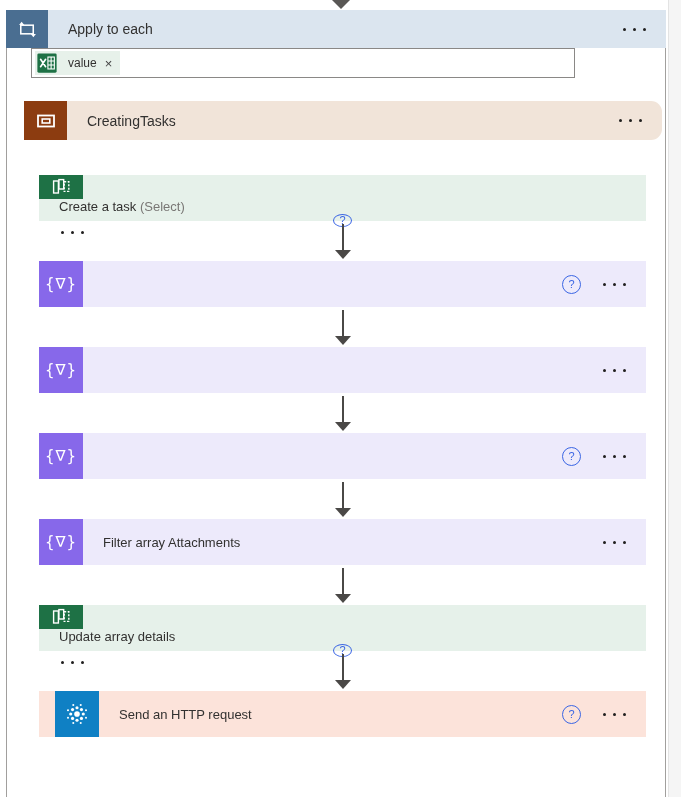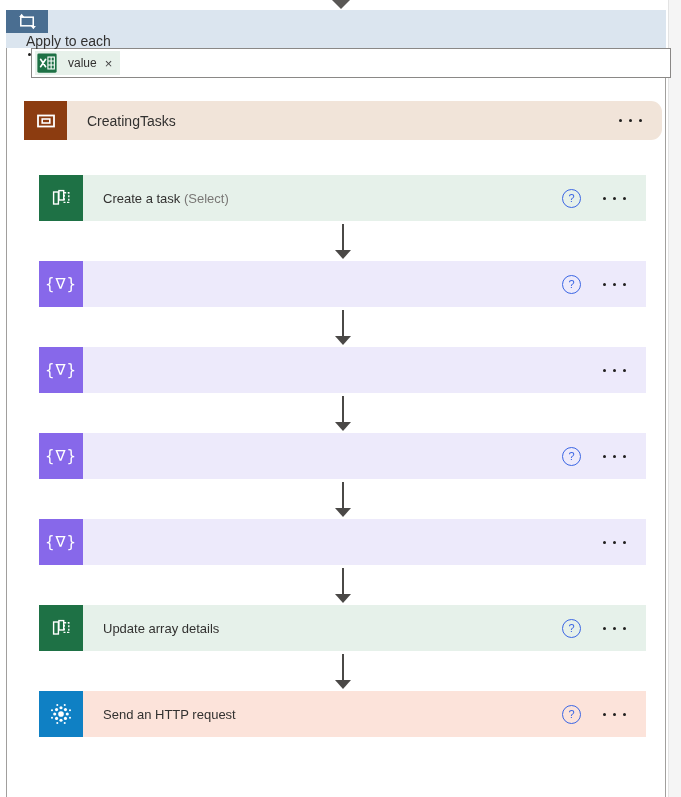--- a/index.html
+++ b/index.html
@@ -20,51 +20,51 @@
 
   .right-strip{position:absolute;top:0;right:0;width:13px;height:100%;
     background:#f5f5f5;border-left:1px solid #e3e3e3;}
 
   .top-arrowhead{position:absolute;left:332px;top:0;width:0;height:0;
     border-left:9px solid transparent;border-right:9px solid transparent;
     border-top:9px solid #595755;}
 
   .card{position:absolute;left:6px;top:10px;width:660px;}
   .card-header{display:flex;align-items:stretch;height:38px;}
-  .apply-header{background:var(--apply_header_bg);flex-direction:column;}
+  .apply-header{background:var(--apply_header_bg);}
   .icon-tile{display:flex;align-items:center;justify-content:center;flex:none;}
   .apply-icon{width:42px;background:var(--apply_icon_bg);}
   .card-title{display:flex;align-items:center;margin-left:20px;font-size:14px;color:var(--text_primary);}
   .spacer{flex:1;}
   .more{display:flex;align-items:center;gap:7px;border:0;background:transparent;
     margin-right:16px;margin-left:18px;cursor:pointer;padding:4px;}
   .more i{width:3px;height:3px;border-radius:50%;background:var(--dots);display:block;}
 
   .card-body{background:#fff;border-left:1px solid var(--card_border);
     border-right:1px solid var(--card_border);height:749px;}
 
   .param-label{padding:22px 0 4px 16px;font-size:12px;color:var(--text_primary);}
   .param-label .req{color:var(--required_red);margin-right:1px;}
-  .token-input{margin-left:24px;width:640px;height:30px;border:1px solid var(--input_border);
+  .token-input{margin-left:24px;width:544px;height:30px;border:1px solid var(--input_border);
     background:#fff;display:flex;align-items:center;padding:0 3px;cursor:text;}
   .token-chip{display:inline-flex;align-items:center;height:24px;background:var(--token_bg);
     padding-right:8px;font-size:12px;cursor:pointer;}
   .excel-icon{width:22px;height:22px;margin:1px 10px 1px 1px;display:block;}
   .token-label{color:var(--text_primary);}
   .token-close{margin-left:8px;color:#424242;font-size:13px;line-height:1;cursor:pointer;}
 
   .scope{margin-left:17px;margin-top:23px;width:638px;}
   .scope-header{height:39px;background:var(--scope_header_bg);border-radius:11px;}
   .scope-icon{width:43px;background:var(--scope_icon_bg);}
 
   .actions{margin-left:15px;margin-top:35px;width:607px;}
   .action-bar{display:flex;align-items:stretch;height:46px;}
-  .type-planner .action-bar{background:var(--planner_bar_bg);}
+  .type-planner .action-bar{background:var(--planner_bar_bg);flex-direction:column;}
   .type-dataop  .action-bar{background:var(--dataop_bar_bg);}
-  .type-http    .action-bar{background:var(--http_bar_bg);}
+  .type-http    .action-bar{background:var(--http_bar_bg);padding-left:16px;}
   .action-icon{width:44px;}
   .type-planner .action-icon{background:var(--planner_icon_bg);}
   .type-dataop  .action-icon{background:var(--dataop_icon_bg);}
   .type-http    .action-icon{background:var(--http_icon_bg);}
   .action-title{display:flex;align-items:center;margin-left:20px;font-size:13px;}
   .action-title .suffix{color:var(--text_secondary);white-space:pre;}
   .dataop-glyph{color:#fff;font-size:15px;letter-spacing:1px;font-family:"DejaVu Sans",sans-serif;}
 
   .help{width:19px;height:19px;border-radius:50%;border:1px solid var(--help_blue);
     background:transparent;color:var(--help_blue);font-size:11px;line-height:1;
@@ -216,20 +216,24 @@
     </div>
   </div>
 <div class="connector">
               <i class="line"></i>
               <i class="head"></i>
             </div>
   <div class="action-row type-dataop">
     <div class="action-bar">
       <div class="icon-tile action-icon">
                   <span class="dataop-glyph">{∇}</span>
+                </div>
+      <div class="action-title">
+                  <span class="t">Filter array Attachments</span>
+                  <span class="suffix"></span>
                 </div>
       <span class="spacer"></span>
       <button class="help hidden">?</button>
       <button class="more">
                   <i></i>
                   <i></i>
                   <i></i>
                 </button>
     </div>
   </div>

